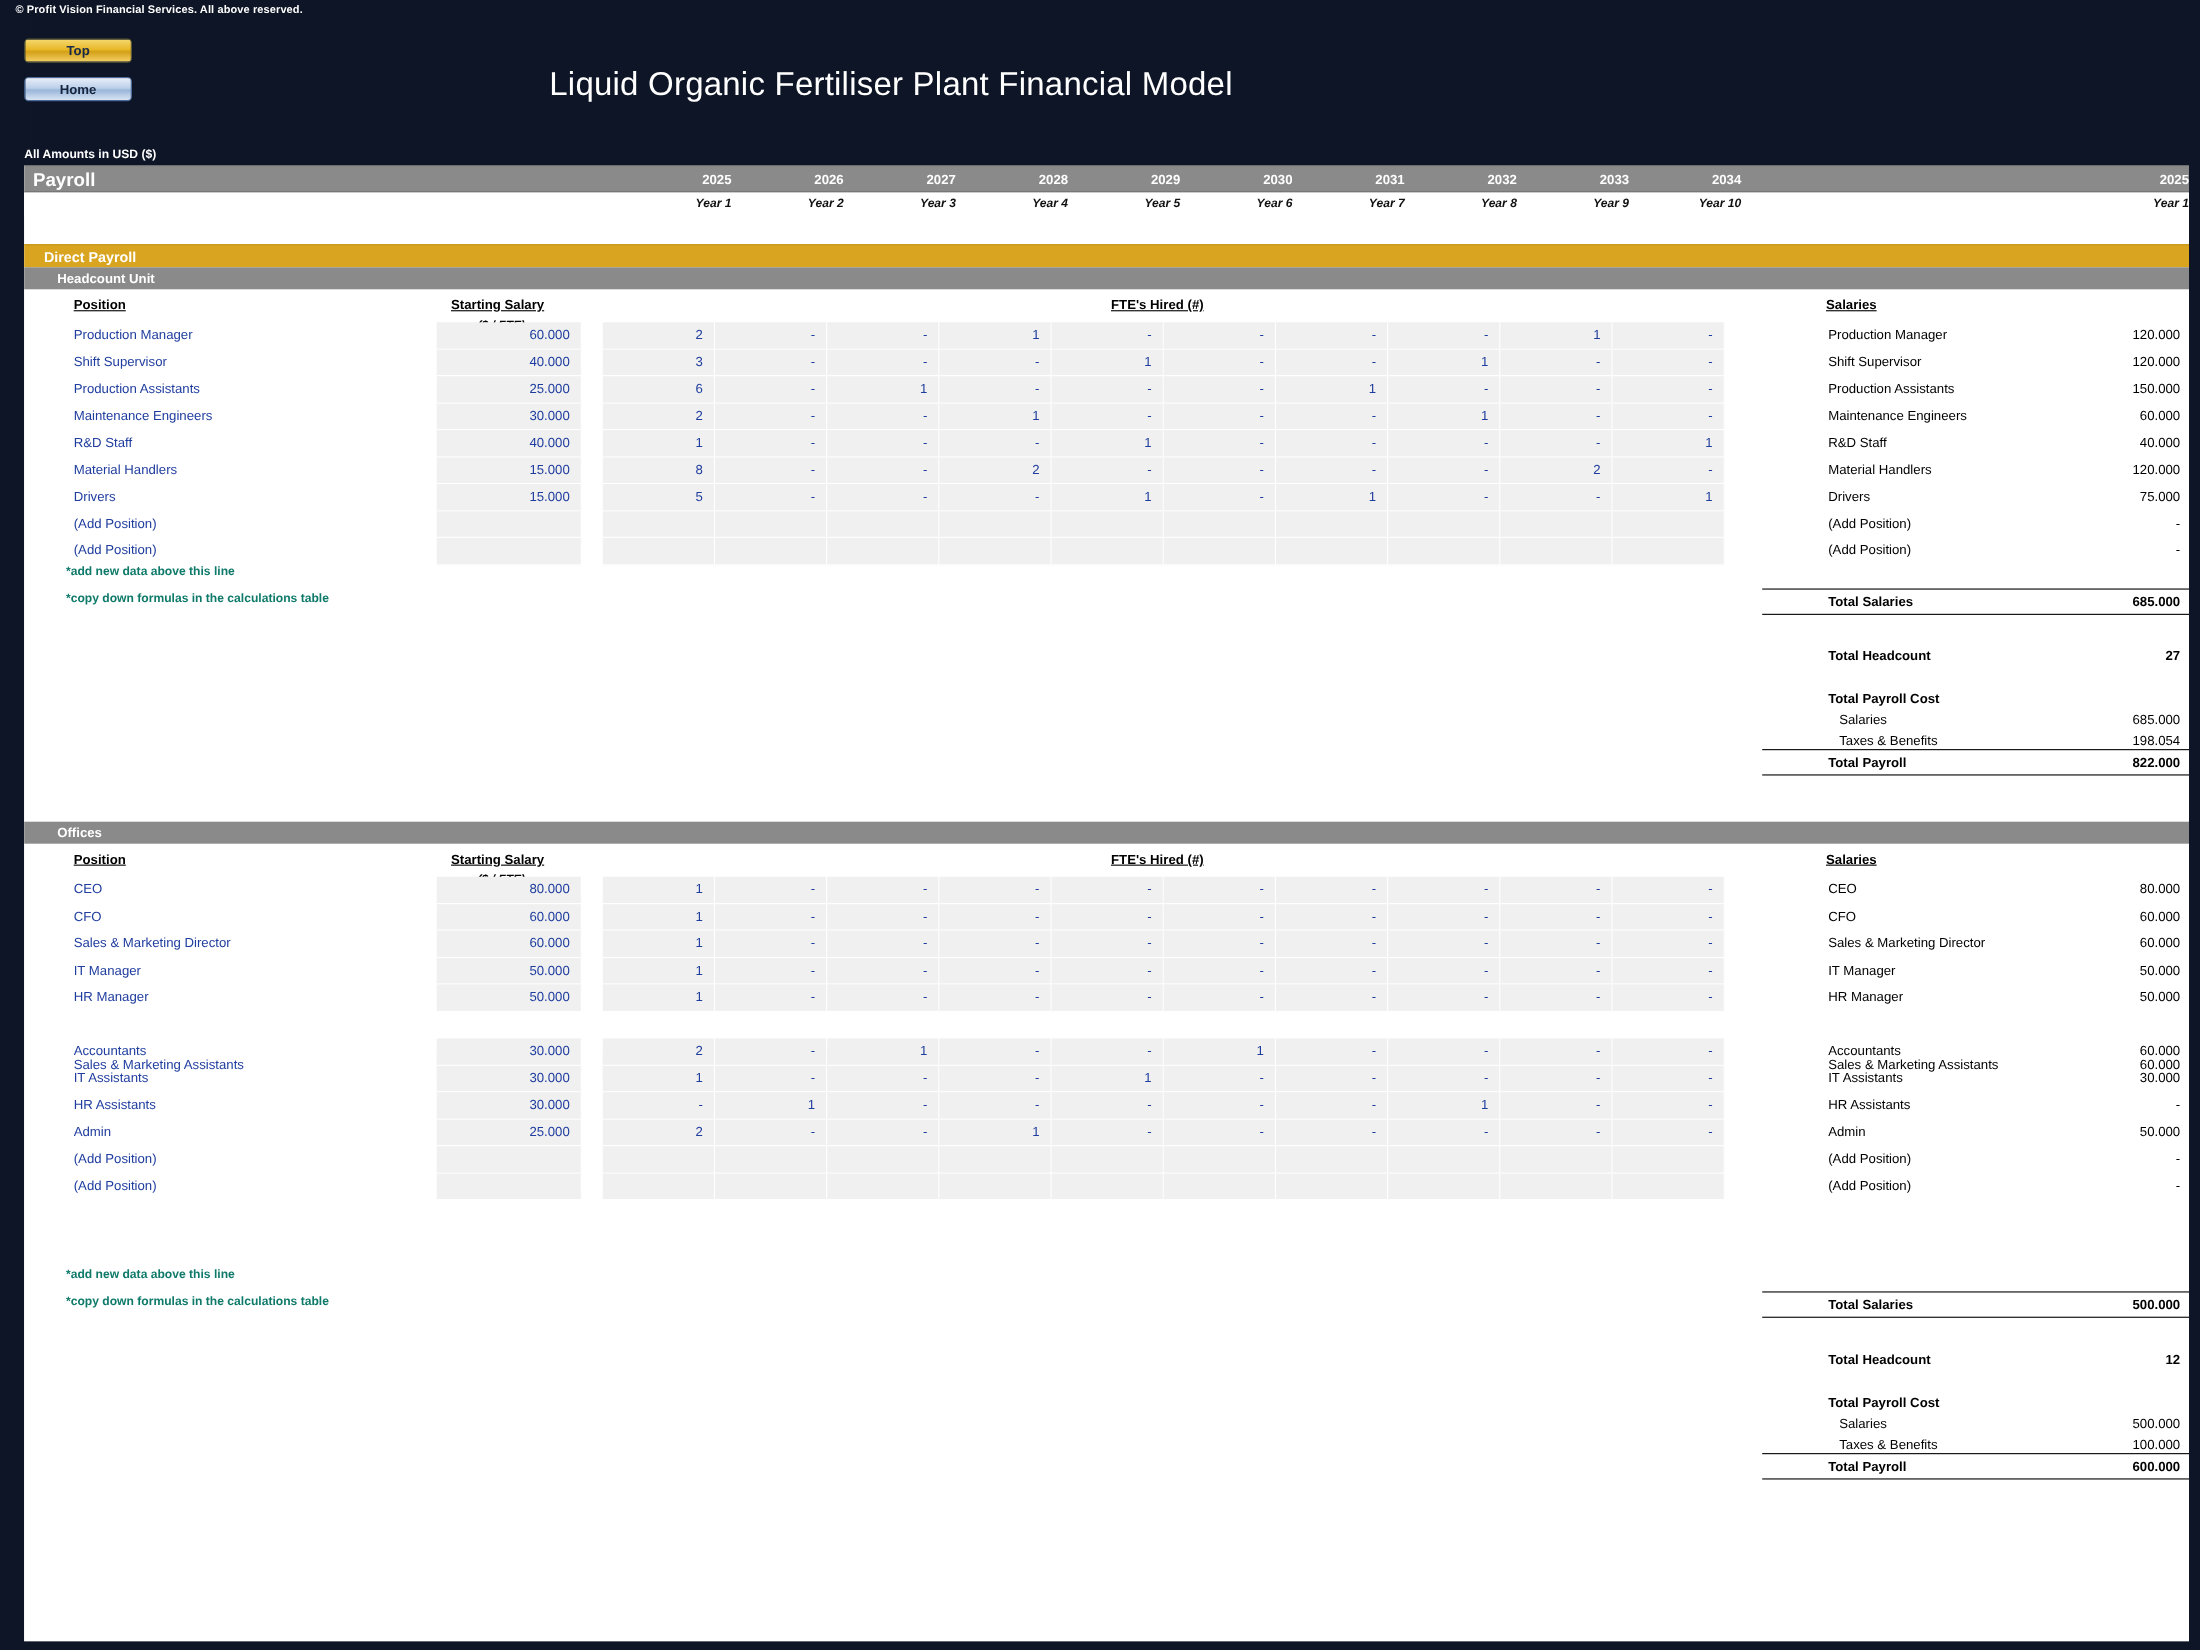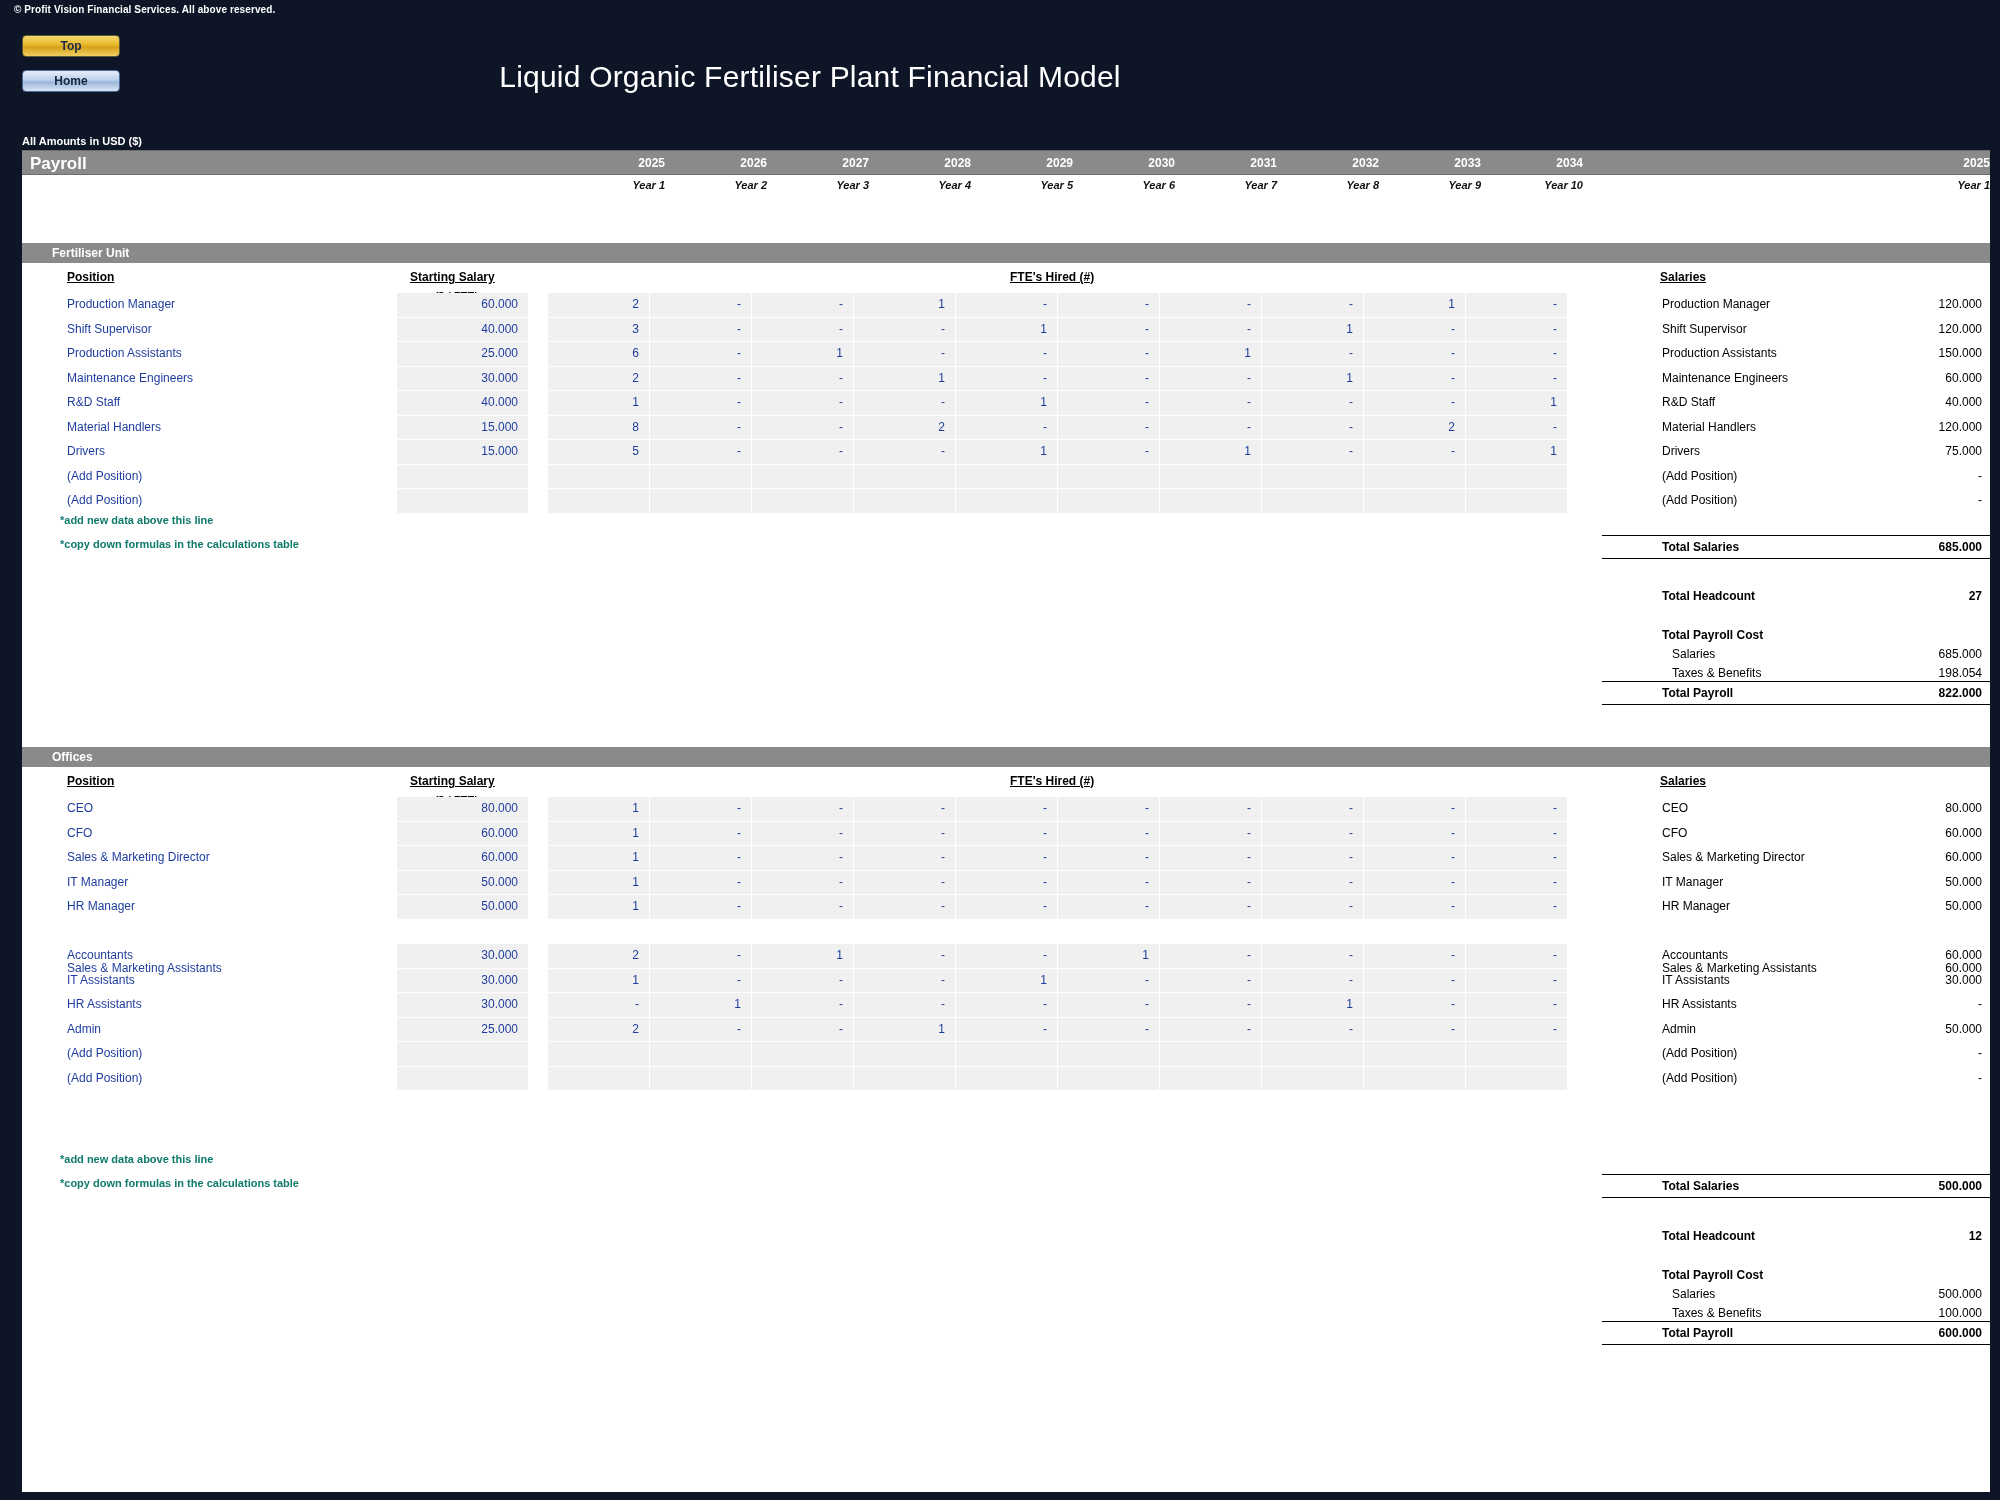--- a/index.html
+++ b/index.html
@@ -241,22 +241,25 @@
     <div class="subyear" style="left:963px">Year 5</div>
     <div class="subyear" style="left:1065px">Year 6</div>
     <div class="subyear" style="left:1167px">Year 7</div>
     <div class="subyear" style="left:1269px">Year 8</div>
     <div class="subyear" style="left:1371px">Year 9</div>
     <div class="subyear" style="left:1473px">Year 10</div>
     <div class="subyear" style="left:1880px">Year 1</div>
   </div>
 
 
+  <div class="gold-bar" style="top:72px">
+    <div class="lbl">Direct Payroll</div>
+  </div>
   <div class="grey-bar" style="top:93px">
-    <div class="lbl">Fertiliser Unit</div>
+    <div class="lbl">Headcount Unit</div>
   </div>
 
   <div class="col-head" style="left:45px; top:120px">Position</div>
   <div class="col-head" style="left:388px; top:120px">Starting Salary</div>
   <div class="col-sub" style="left:412px; top:140px">($ / FTE)</div>
   <div class="col-head" style="left:988px; top:120px">FTE's Hired (#)</div>
   <div class="col-head" style="left:1638px; top:120px">Salaries</div>
 
   <div id="direct-rows">
       <div class="row" style="top: 143px;">

